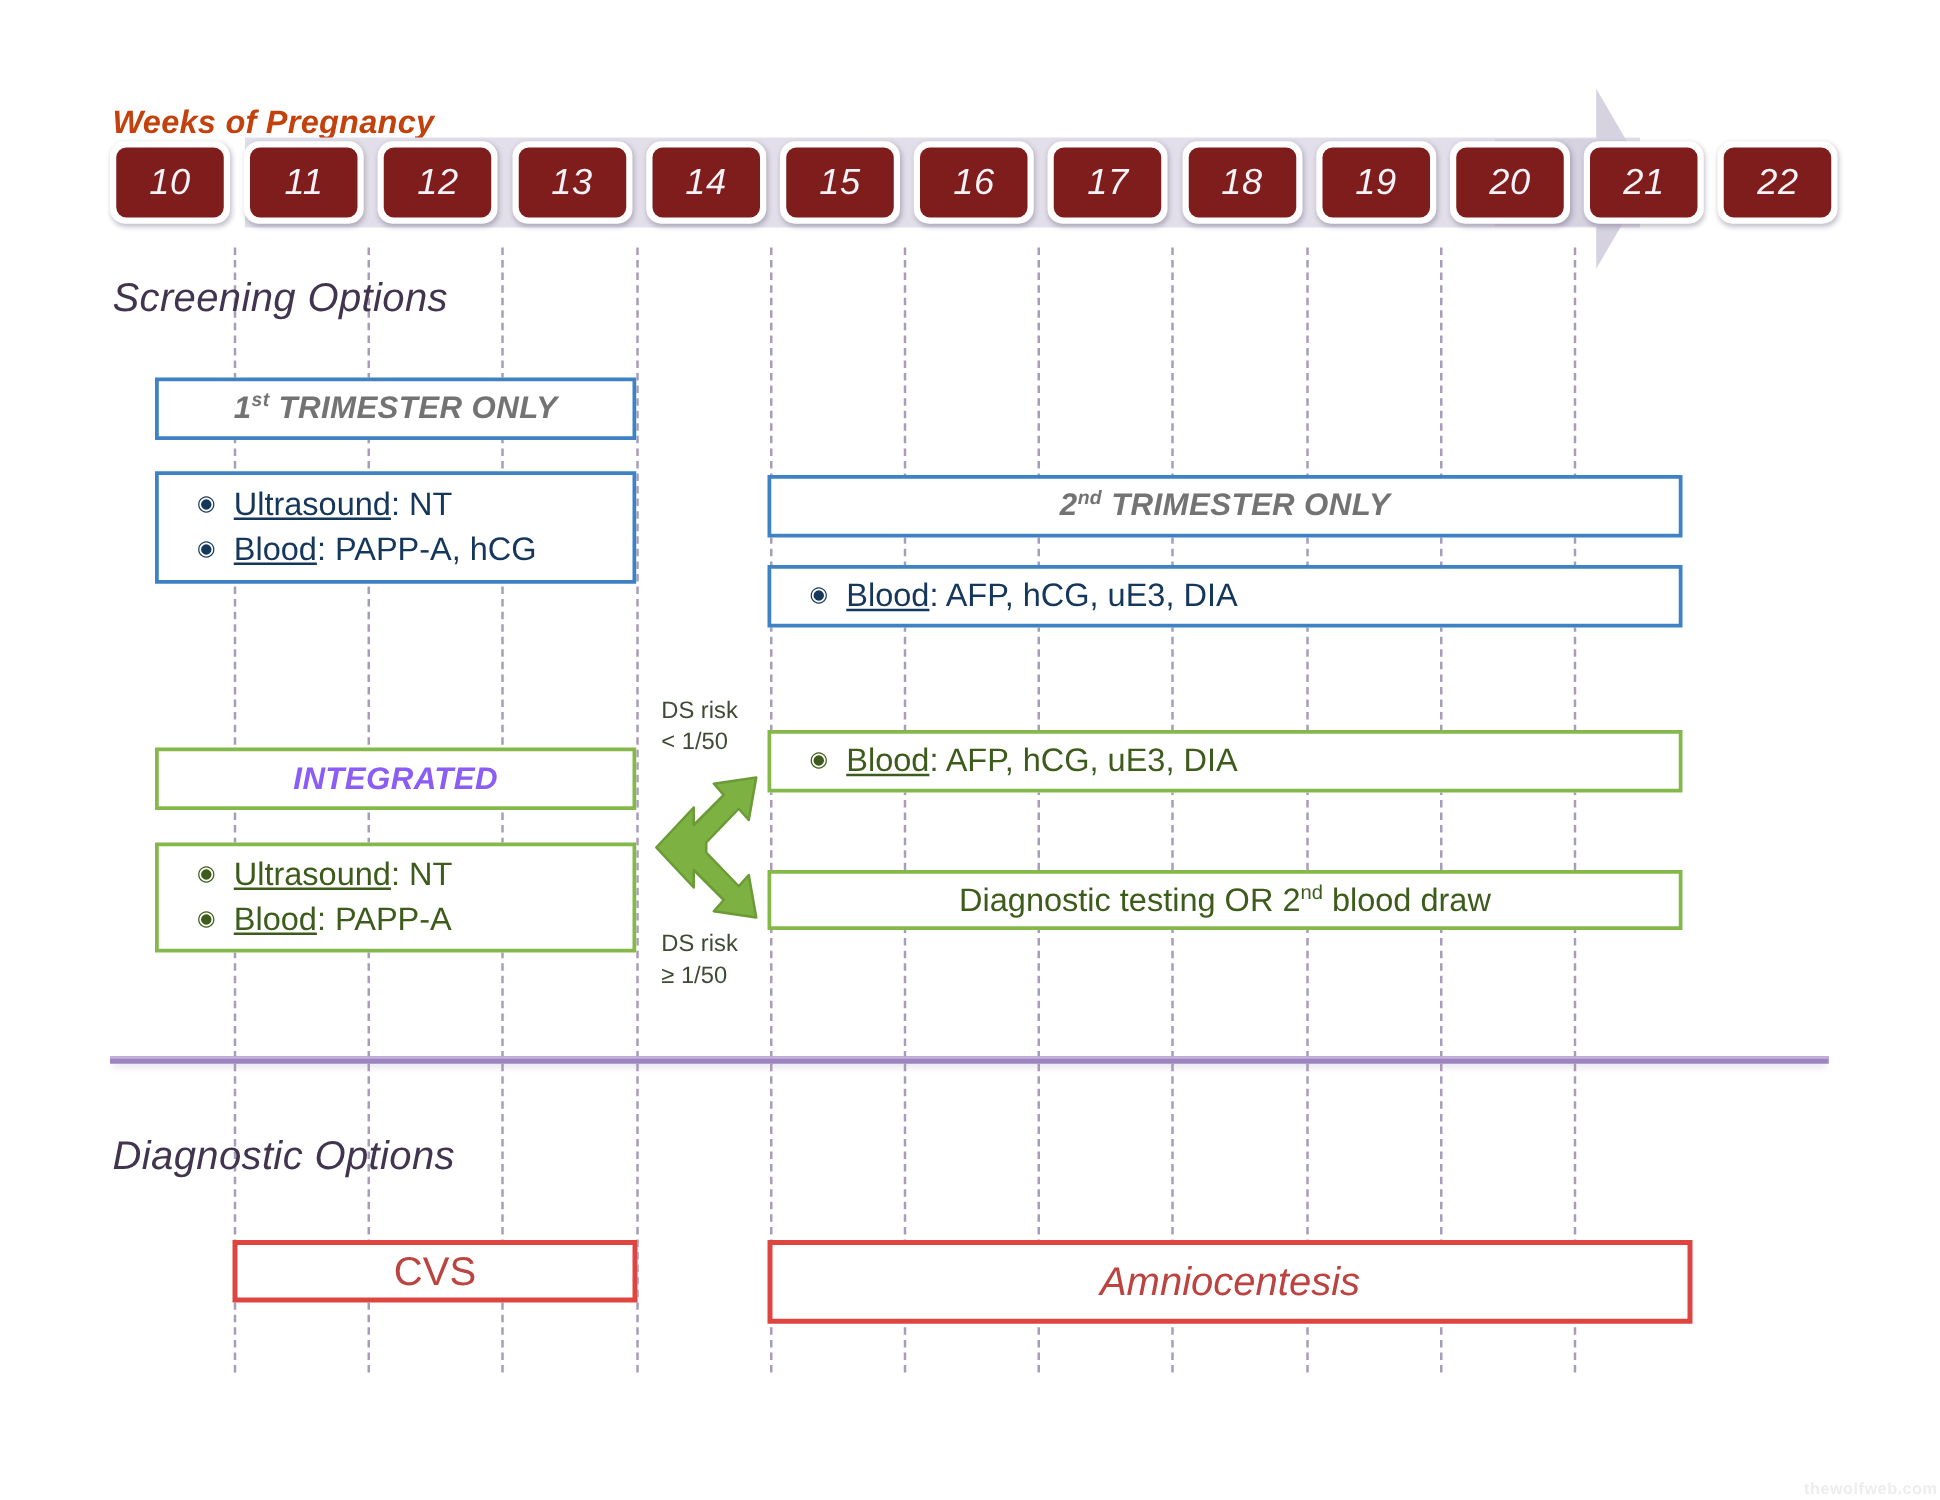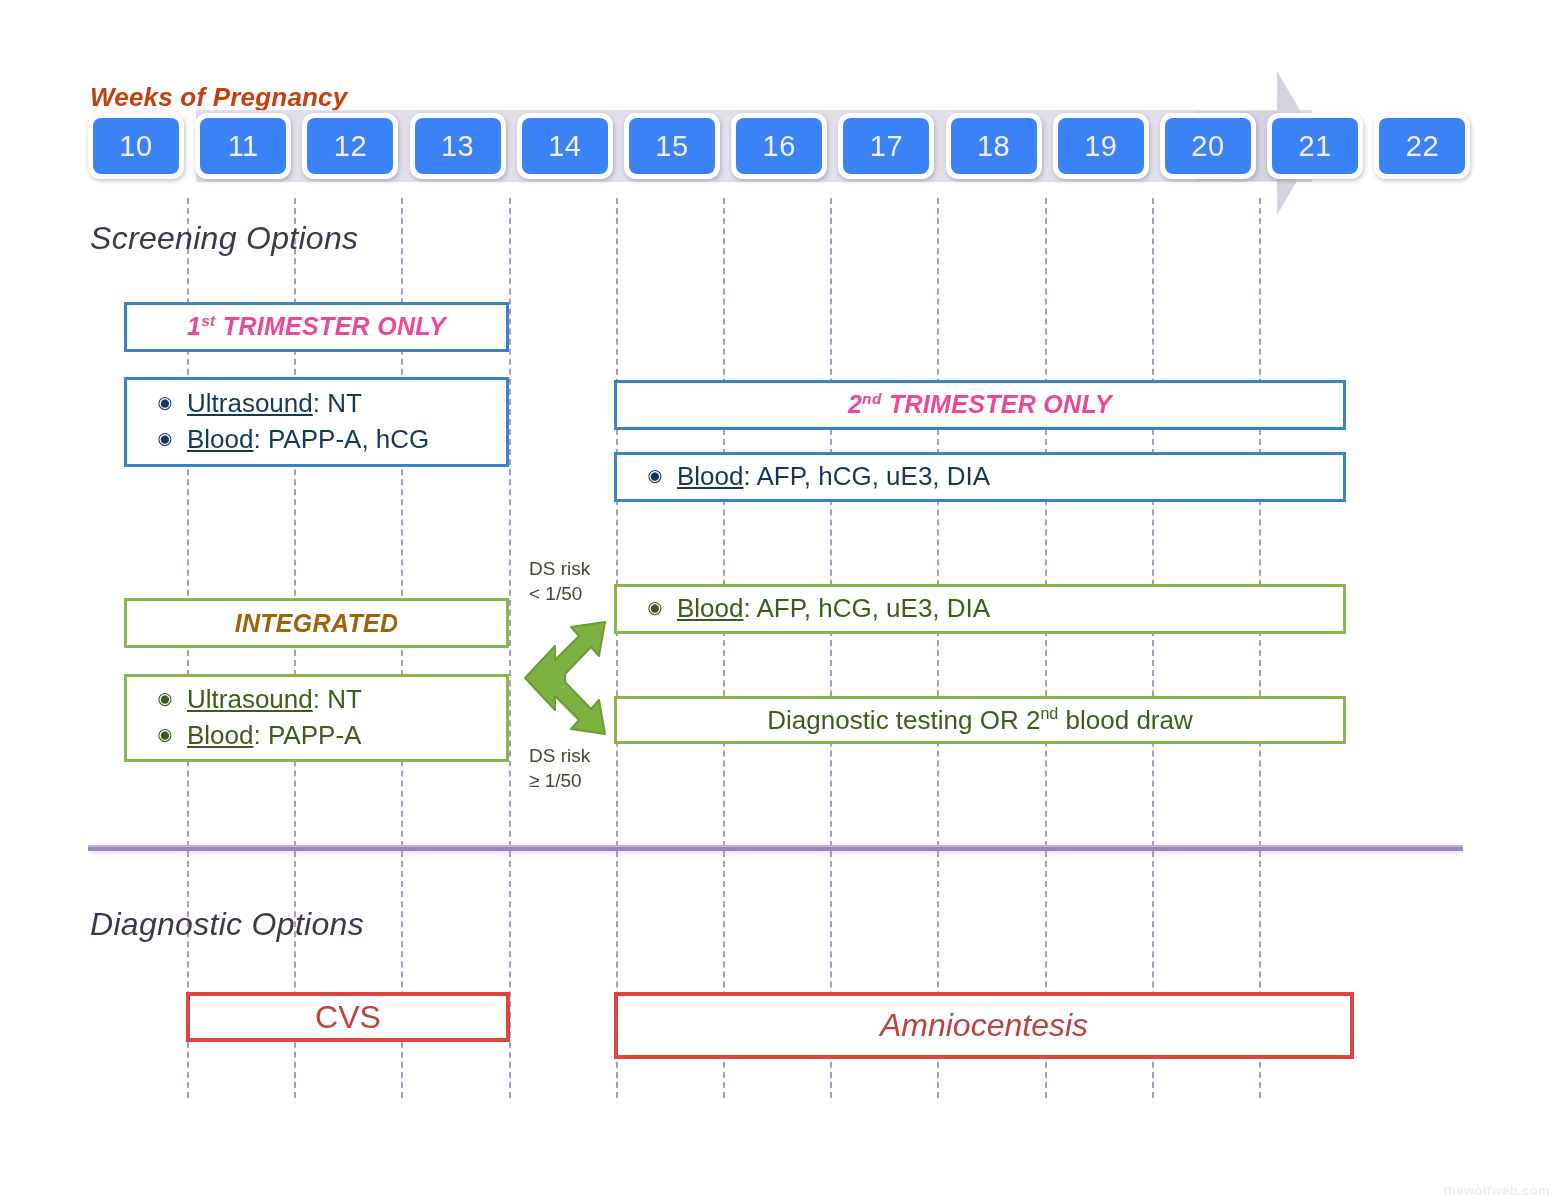--- a/index.html
+++ b/index.html
@@ -46,23 +46,23 @@
     width: 1400px; height: 70px;
   }
   .week-cell {
     position: absolute; top: 0; width: 96px; height: 66px;
     background: #ffffff; border-radius: 12px;
     box-shadow: 1px 2px 4px rgba(60,50,80,.30);
     padding: 5px;
   }
   .week-inner {
     width: 100%; height: 100%;
-    background: #3b82f6; border-radius: 8px;
+    background: #7f1d1d; border-radius: 8px;
     display: flex; align-items: center; justify-content: center;
-    color: #F4F1F7; font-size: 29px; letter-spacing: .5px;
+    color: #F4F1F7; font-size: 29px; letter-spacing: .5px; font-style: italic;
   }
 
   
   .section-head {
     position: absolute; left: 90px;
     font-size: 32px; font-style: italic; font-weight: 400;
     color: #40344F; letter-spacing: .3px; white-space: nowrap;
   }
   #screening-head { top: 220px; }
   #diagnostic-head { top: 906px; }
@@ -75,22 +75,22 @@
   }
   .box.blue { border: 3px solid #3C82C4; }
   .box.green { border: 3px solid #84B84A; }
   .box.red { border: 4px solid #DE4440; }
 
   .hdr-text {
     width: 100%; text-align: center;
     font-size: 25px; font-weight: bold; font-style: italic;
     letter-spacing: .3px;
   }
-  .hdr-text.blue { color: #ec4899; }
-  .hdr-text.green { color: #a16207; }
+  .hdr-text.blue { color: #737373; }
+  .hdr-text.green { color: #8b5cf6; }
 
   .blist { width: 100%; padding: 0 0 0 16px; }
   .brow {
     display: flex; align-items: baseline;
     font-size: 26px; line-height: 1.38;
   }
   .brow .bul {
     width: 44px; flex: 0 0 44px; text-align: center;
     font-size: 17px; position: relative; top: -4px;
   }

